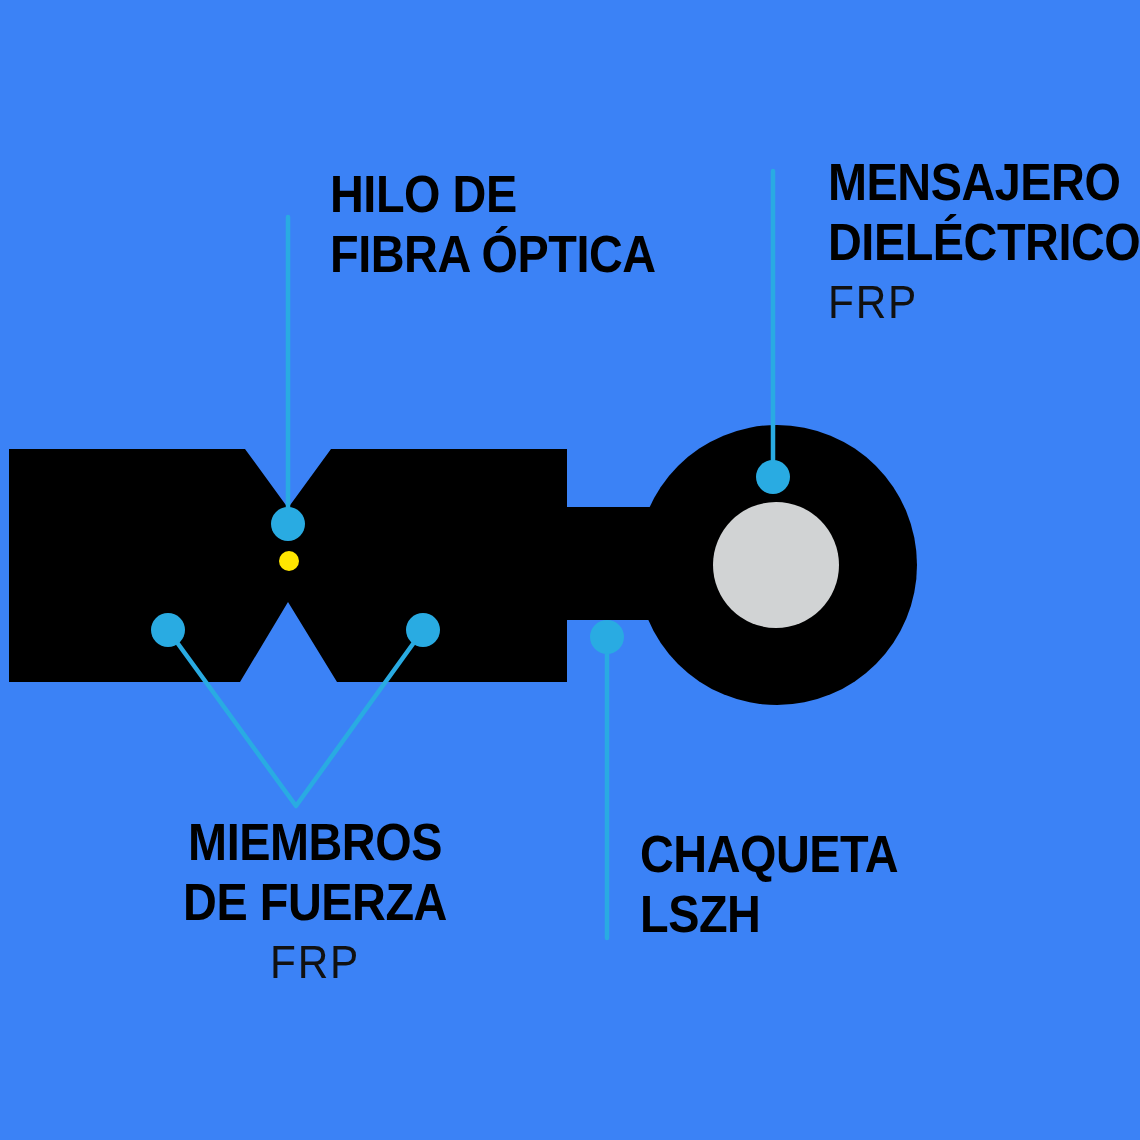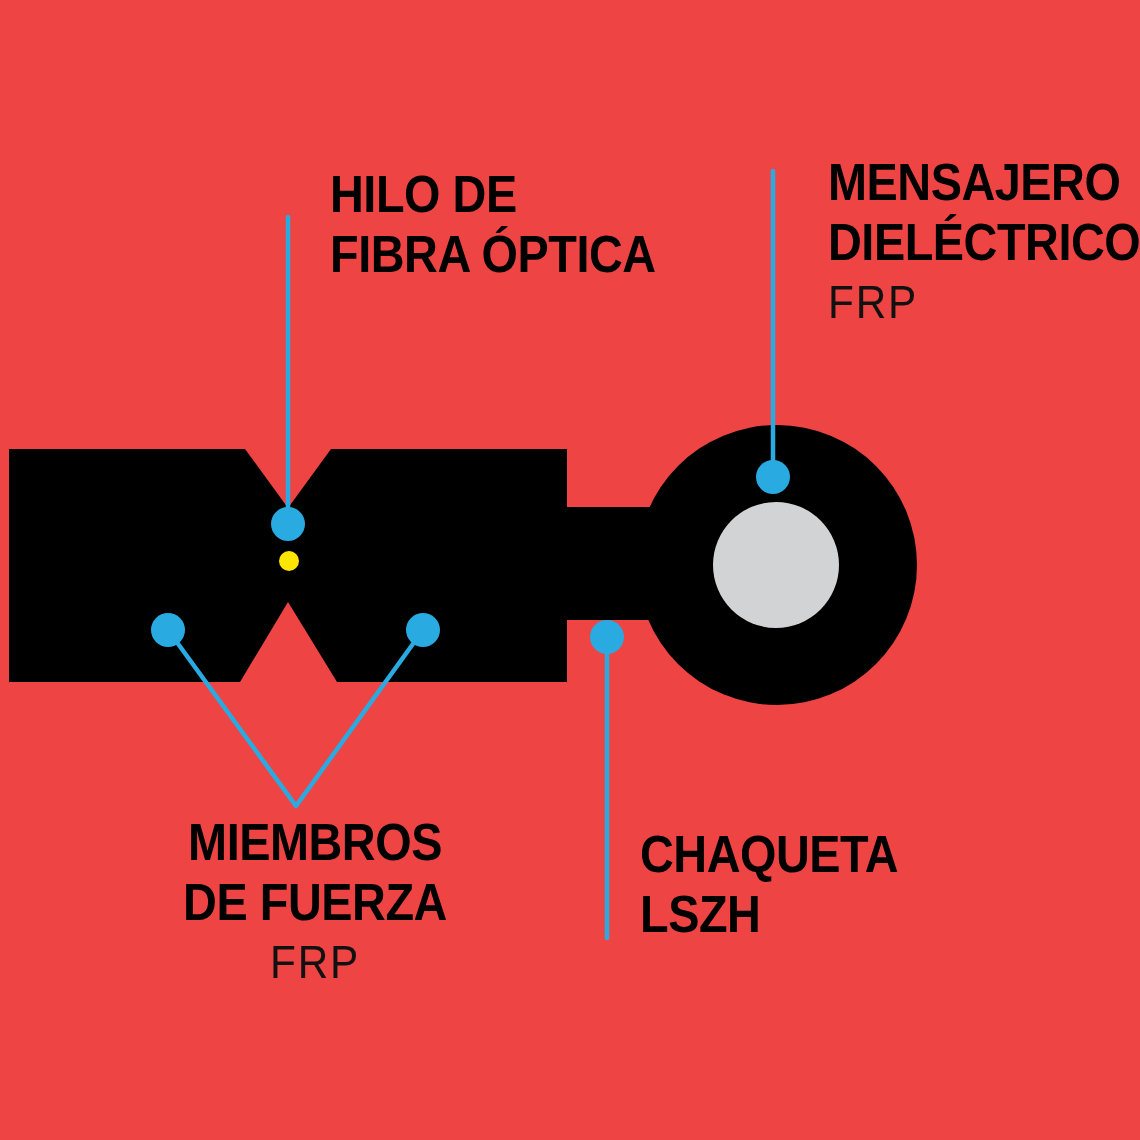--- a/index.html
+++ b/index.html
@@ -4,21 +4,21 @@
 <style>
   html, body {
     margin: 0;
     padding: 0;
     background: #ffffff;
   }
   .stage {
     position: relative;
     width: 1140px;
     height: 1140px;
-    background: #ef4444;
+    background: #3b82f6;
     overflow: hidden;
     font-family: "Liberation Sans", sans-serif;
   }
   .diagram-svg {
     position: absolute;
     left: 0;
     top: 0;
     width: 1140px;
     height: 1140px;
   }

